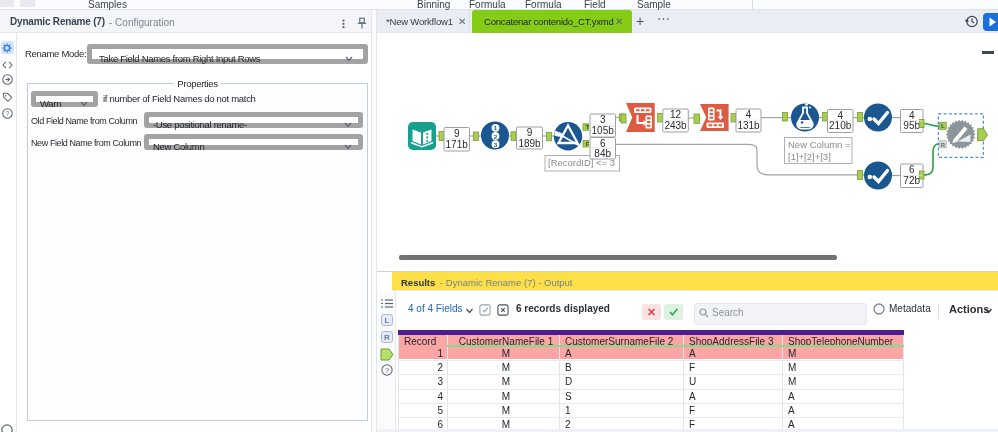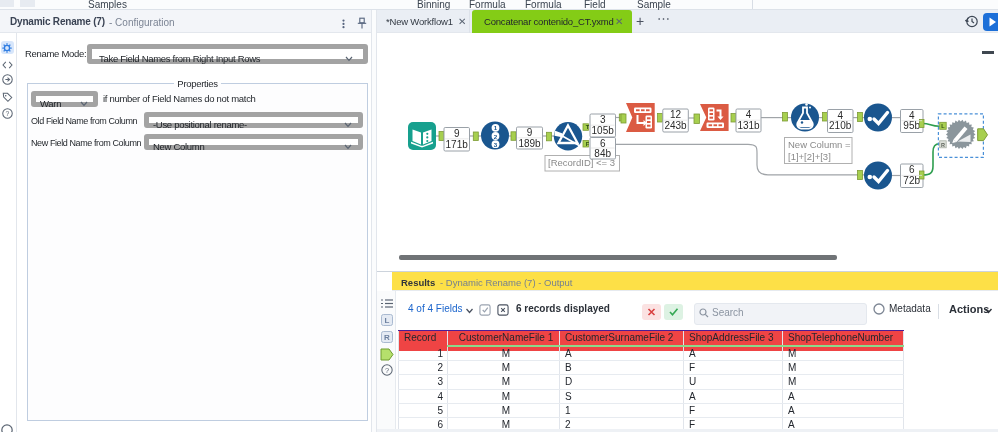--- a/index.html
+++ b/index.html
@@ -55,21 +55,21 @@
 .btnx { position:absolute; left:246px; top:13px; width:19px; height:16px; background:#fbe2e2; border-radius:3px; }
 .btnv { position:absolute; left:268px; top:13px; width:19px; height:16px; background:#ddf2e3; border-radius:3px; }
 .search { position:absolute; left:298px; top:12px; width:173px; height:22px; background:#f1f3f7; border:1px solid #e4e8ee; border-radius:3px; }
 .search .tx { position:absolute; left:17px; top:3px; font-size:10px; color:#8b94a1; }
 .metatx { position:absolute; left:493px; top:12px; font-size:10px; color:#2b3038; }
 .vsep { position:absolute; left:542px; top:13px; width:1px; height:15px; background:#d9dee5; }
 .actions { position:absolute; left:553px; top:12px; font-size:11px; font-weight:bold; color:#2b3038; }
 
 
 #tbl { position:absolute; left:21px; top:58px; width:506px; height:100px; font-size:10px; color:#23272e; }
-.hrow { position:absolute; left:0; top:0; width:506px; height:21px; background:#ef4444; border-top:1px solid #4c1d95; }
+.hrow { position:absolute; left:0; top:0; width:506px; height:29px; background:#fca5a5; border-top:5px solid #4c1d95; }
 .trow { position:absolute; left:0; width:506px; height:14.2px; border-bottom:1px solid #e7ebf0; }
 .cell { position:absolute; top:0; height:100%; border-left:1px solid #e1e5eb; padding-left:5px; line-height:14px; white-space:nowrap; overflow:hidden; }
 .c0 { left:0; width:49px; border-left:1px solid #dfe3ea; text-align:right; padding-right:4px; padding-left:0; }
 .c1 { left:49px; width:112px;text-align:center; }
 .c2 { left:161px; width:124px; }
 .c3 { left:285px; width:99px; }
 .c4 { left:384px; width:122px; border-right:1px solid #e1e5eb; }
 .greenline { position:absolute; left:49px; top:15px; width:457px; height:2px; background:#8bd98a; }
 #botstrip { position:absolute; left:0; top:157px; width:621px; height:4px; background:#eef1f5; }
 </style>

